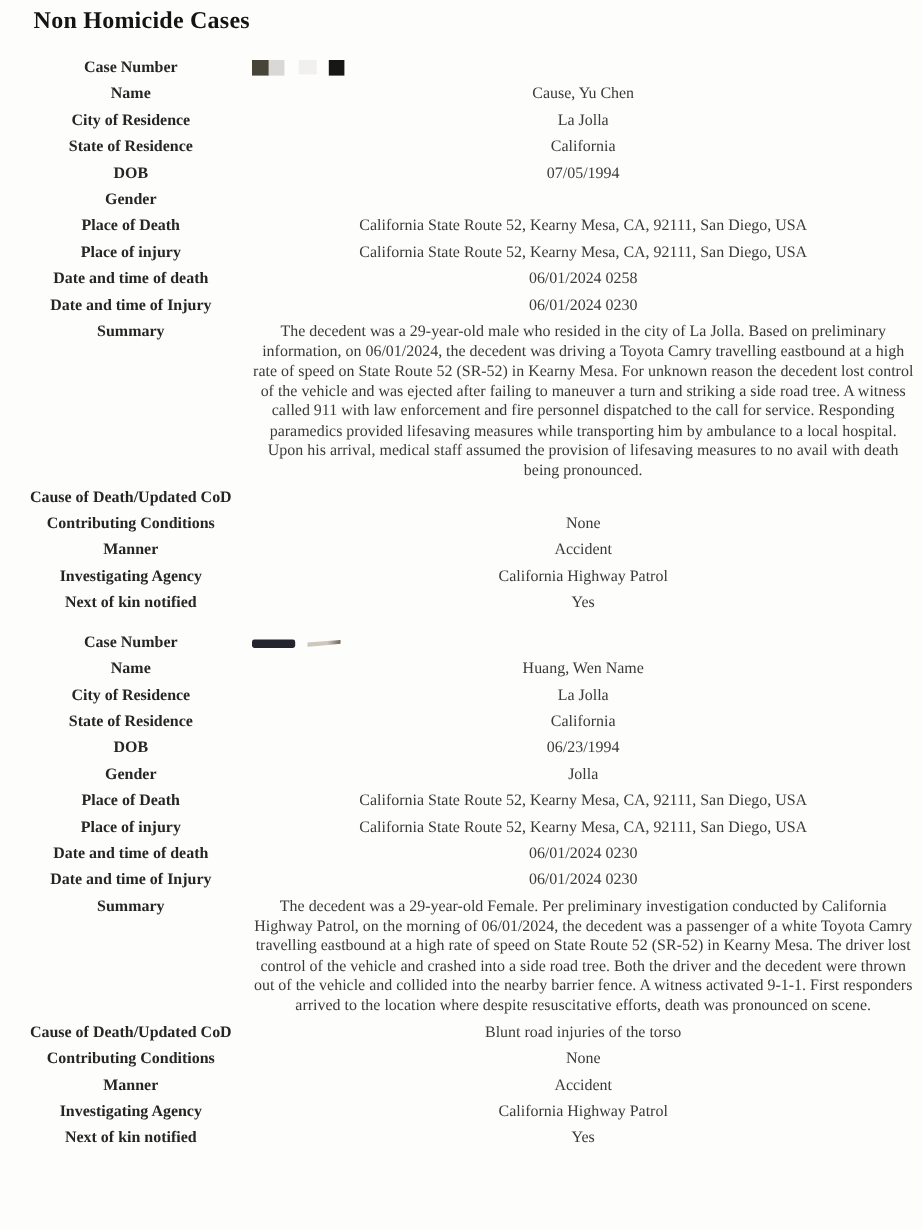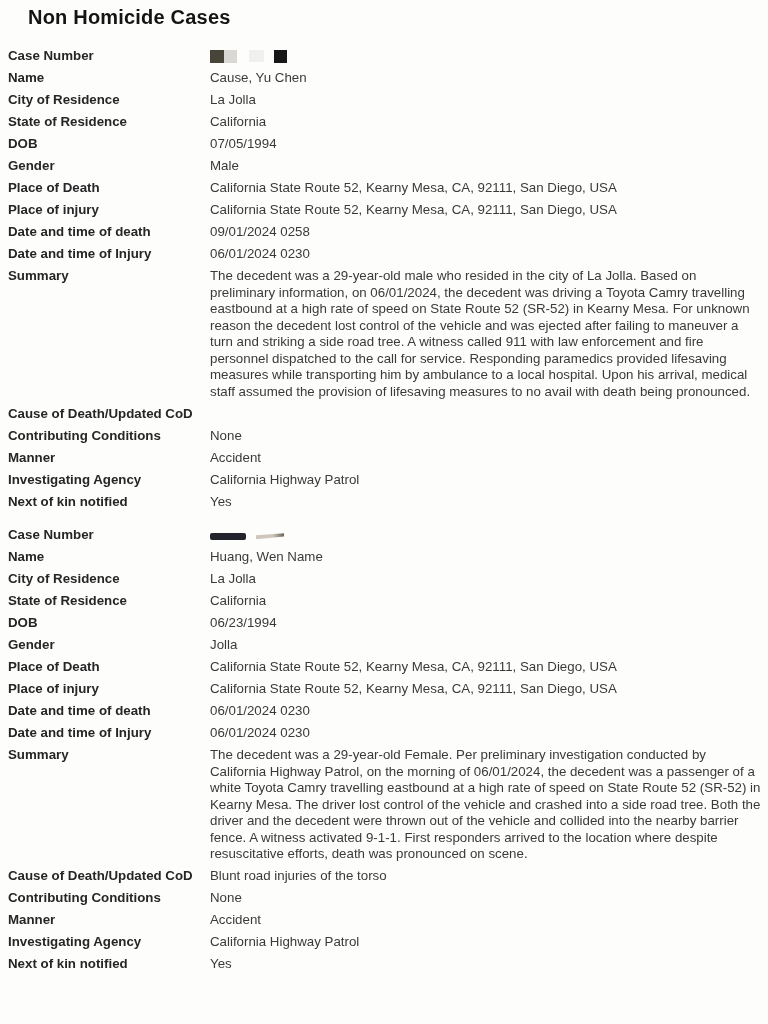--- a/index.html
+++ b/index.html
@@ -6,33 +6,35 @@
   html, body {
     width: 768px;
     background: #fdfdfc;
     font-family: "Liberation Sans", sans-serif;
   }
   .page {
     width: 768px;
     height: 1024px;
     padding: 6px 0 0 8px;
     overflow: hidden;
+    font-family: Liberation Serif, serif;
   }
   .title {
     font-size: 20px;
     font-weight: bold;
     color: #141414;
     letter-spacing: 0.2px;
     margin: 0 0 19px 20px;
   }
   .case { margin-bottom: 17px; }
   .row {
     display: flex;
     align-items: flex-start;
     margin-bottom: 5.5px;
+    text-align: center;
   }
   .label {
     width: 202px;
     flex: 0 0 202px;
     font-size: 13.3px;
     font-weight: bold;
     color: #262626;
     line-height: 16.5px;
   }
   .value {
@@ -85,33 +87,32 @@
         <div class="row">
           <div class="label">State of Residence</div>
           <div class="value">California</div>
         </div>
         <div class="row">
           <div class="label">DOB</div>
           <div class="value">07/05/1994</div>
         </div>
         <div class="row">
           <div class="label">Gender</div>
-          <div class="value">Male</div>
         </div>
         <div class="row">
           <div class="label">Place of Death</div>
           <div class="value">California State Route 52, Kearny Mesa, CA, 92111, San Diego, USA</div>
         </div>
         <div class="row">
           <div class="label">Place of injury</div>
           <div class="value">California State Route 52, Kearny Mesa, CA, 92111, San Diego, USA</div>
         </div>
         <div class="row">
           <div class="label">Date and time of death</div>
-          <div class="value">09/01/2024 0258</div>
+          <div class="value">06/01/2024 0258</div>
         </div>
         <div class="row">
           <div class="label">Date and time of Injury</div>
           <div class="value">06/01/2024 0230</div>
         </div>
         <div class="row">
           <div class="label">Summary</div>
           <div class="value">The decedent was a 29-year-old male who resided in the city of La Jolla. Based on preliminary information, on 06/01/2024, the decedent was driving a Toyota Camry travelling eastbound at a high rate of speed on State Route 52 (SR-52) in Kearny Mesa. For unknown reason the decedent lost control of the vehicle and was ejected after failing to maneuver a turn and striking a side road tree. A witness called 911 with law enforcement and fire personnel dispatched to the call for service. Responding paramedics provided lifesaving measures while transporting him by ambulance to a local hospital. Upon his arrival, medical staff assumed the provision of lifesaving measures to no avail with death being pronounced.</div>
         </div>
         <div class="row">

